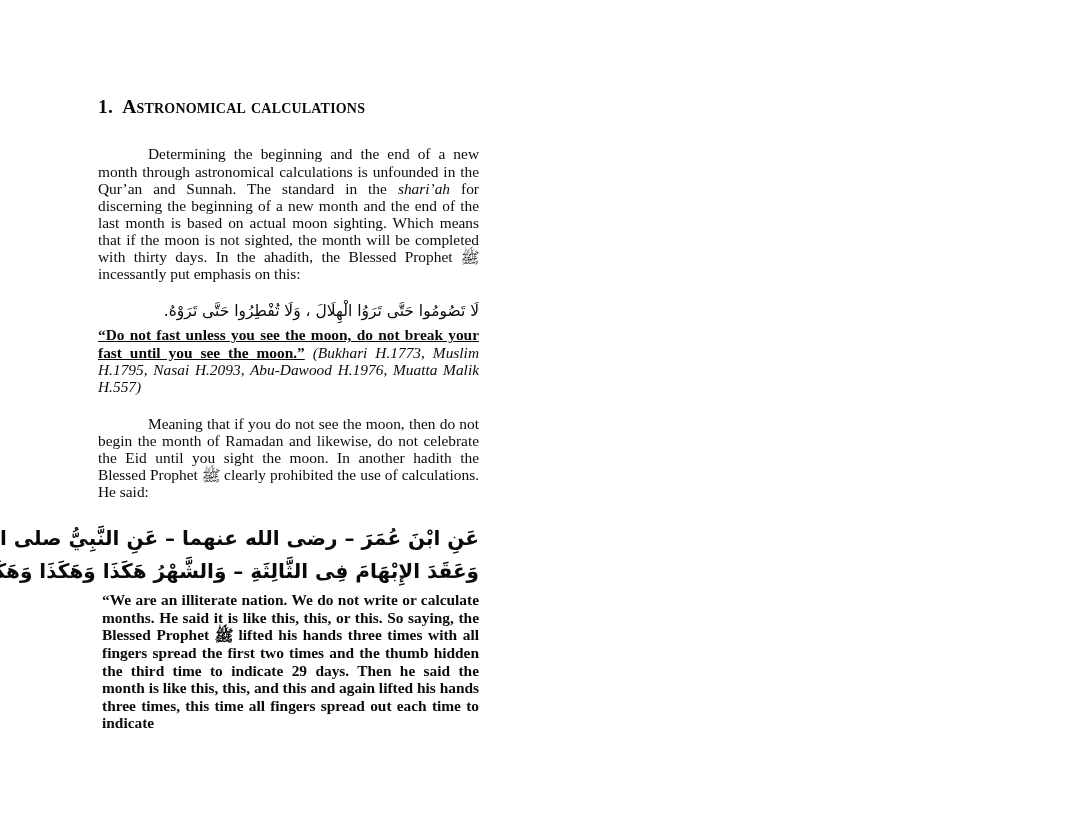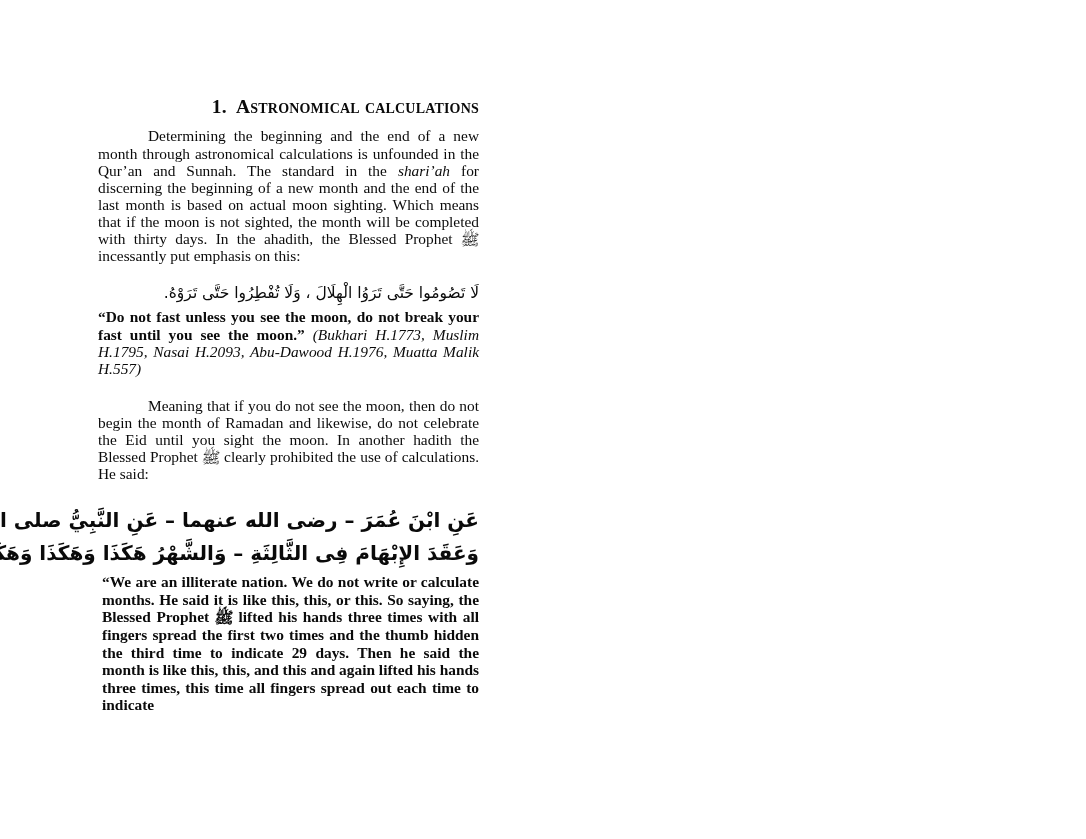--- a/index.html
+++ b/index.html
@@ -31,24 +31,23 @@
     top: 96px;
     width: 381px;
   }
 
   
   .section-heading {
     font-family: "Liberation Serif", "DejaVu Serif", serif;
     font-size: 19.5px;
     font-weight: bold;
     letter-spacing: 0.015em;
-    margin: 0 0 10px 0;
+    margin: 0 0 28px 0;
     white-space: nowrap;
     line-height: 1.1;
-    text-align: right;
   }
   .section-heading .num {
     font-variant: normal;
     margin-right: 9px;
   }
   .section-heading .caps {
     font-variant: small-caps;
     letter-spacing: 0.01em;
   }
 
@@ -115,20 +114,21 @@
 
   
   .quote-par {
     font-size: 15.4px;
     line-height: 17.4px;
     text-align: justify;
     margin: 0;
   }
   .quote-par .q-bold {
     font-weight: bold;
+    text-decoration: underline;
   }
   .quote-par .q-cite {
     font-style: italic;
     font-weight: normal;
   }
 
   .quote-block-long {
     font-size: 15.4px;
     font-weight: bold;
     line-height: 17.6px;

